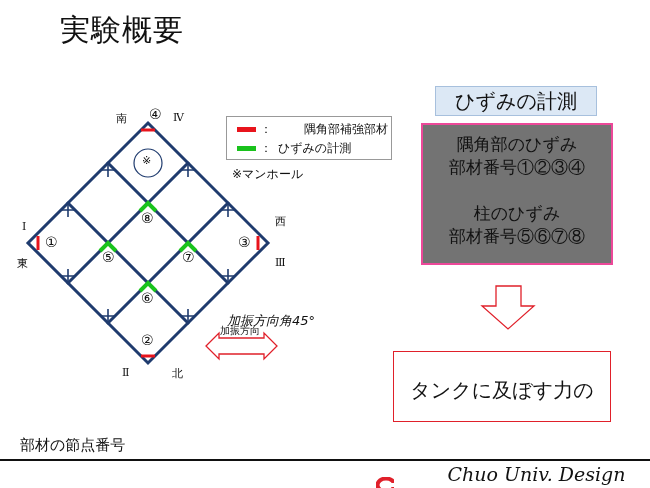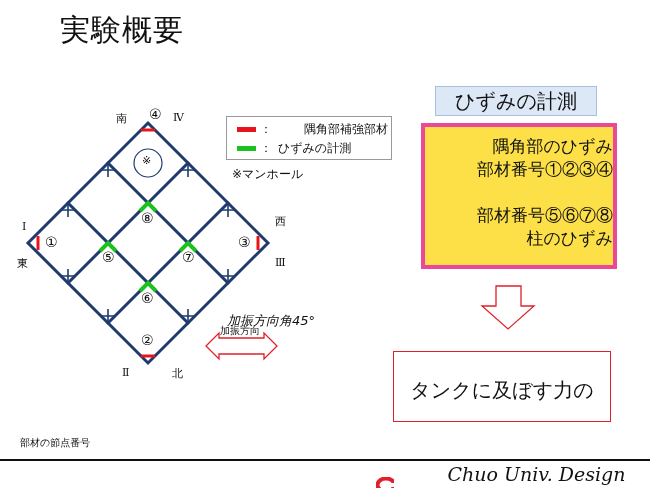--- a/index.html
+++ b/index.html
@@ -5,25 +5,25 @@
   html,body{margin:0;padding:0;}
   body{width:650px;height:488px;position:relative;background:#fff;overflow:hidden;font-family:"DejaVu Sans",sans-serif;color:#111;}
   .abs{position:absolute;}
   .title{left:20px;top:10px;font-family:"DejaVu Serif",serif;font-size:30px;letter-spacing:1px;margin-left:40px;}
   .dir{font-family:"DejaVu Serif",serif;font-size:11px;}
   .legend{left:226px;top:116px;width:164px;height:42px;border:1px solid #999;background:#fff;}
   .legend-row{position:absolute;left:10px;font-size:12px;display:flex;align-items:center;}
   .swatch{display:inline-block;width:19px;height:5px;margin-right:4px;}
   .manhole-note{left:232px;top:166px;font-size:12px;}
   .measure-head{left:435px;top:86px;width:160px;height:28px;background:#dce8f5;border:1px solid #a7c0dd;font-family:"DejaVu Serif",serif;font-size:20px;text-align:center;line-height:28px;}
-  .measure-box{left:421px;top:123px;width:188px;height:138px;border:4px solid #ec4899;background:#fde047;font-family:"DejaVu Serif",serif;font-size:17px;text-align:right;line-height:23px;}
+  .measure-box{left:421px;top:123px;width:188px;height:138px;border:2px solid #ec4899;background:#737373;font-family:"DejaVu Serif",serif;font-size:17px;text-align:center;line-height:23px;}
   .measure-box .gap{height:23px;}
   .result-box{left:393px;top:351px;width:218px;height:71px;border:1.5px solid #e0202a;font-family:"DejaVu Serif",serif;font-size:20px;text-align:center;line-height:28px;padding-top:24px;box-sizing:border-box;}
   .excite-label{left:227px;top:312px;font-size:13px;font-style:italic;}
-  .caption{left:20px;top:436px;font-size:10px;}
+  .caption{left:20px;top:436px;font-size:15px;}
   .rule{left:0;top:459px;width:650px;height:2px;background:#111;}
   .footer{left:376px;top:463px;font-family:"DejaVu Serif",serif;font-style:italic;font-size:19px;display:flex;align-items:center;gap:45px;}
   .num{font-family:"DejaVu Sans",sans-serif;font-size:14px;}
 </style>
 </head>
 <body>
 
 <div class="abs title">実験概要</div>
 
 <svg class="abs" style="left:0;top:0;" width="650" height="488">
@@ -106,22 +106,22 @@
 <div class="abs manhole-note">※マンホール</div>
 
 <div class="abs excite-label">加振方向角45°</div>
 <div class="abs" style="left:220px;top:324px;font-size:10px;">加振方向</div>
 
 <div class="abs measure-head">ひずみの計測</div>
 <div class="abs measure-box">
   <div style="margin-top:8px;">隅角部のひずみ</div>
   <div>部材番号①②③④</div>
   <div class="gap"></div>
+  <div>柱のひずみ</div>
   <div>部材番号⑤⑥⑦⑧</div>
-  <div>柱のひずみ</div>
 </div>
 
 <div class="abs result-box">
   <div>タンクに及ぼす力の</div>
 </div>
 
 <div class="abs caption">部材の節点番号</div>
 
 <div class="abs rule"></div>
 <div class="abs footer">

